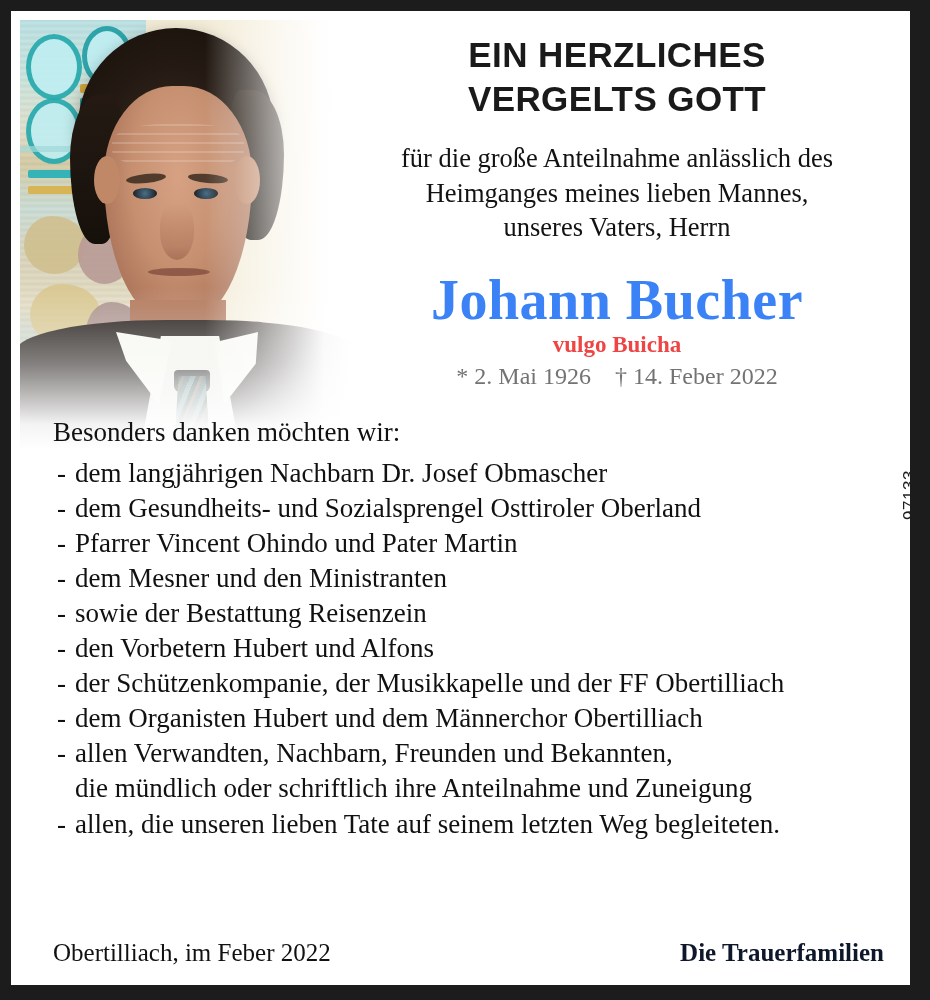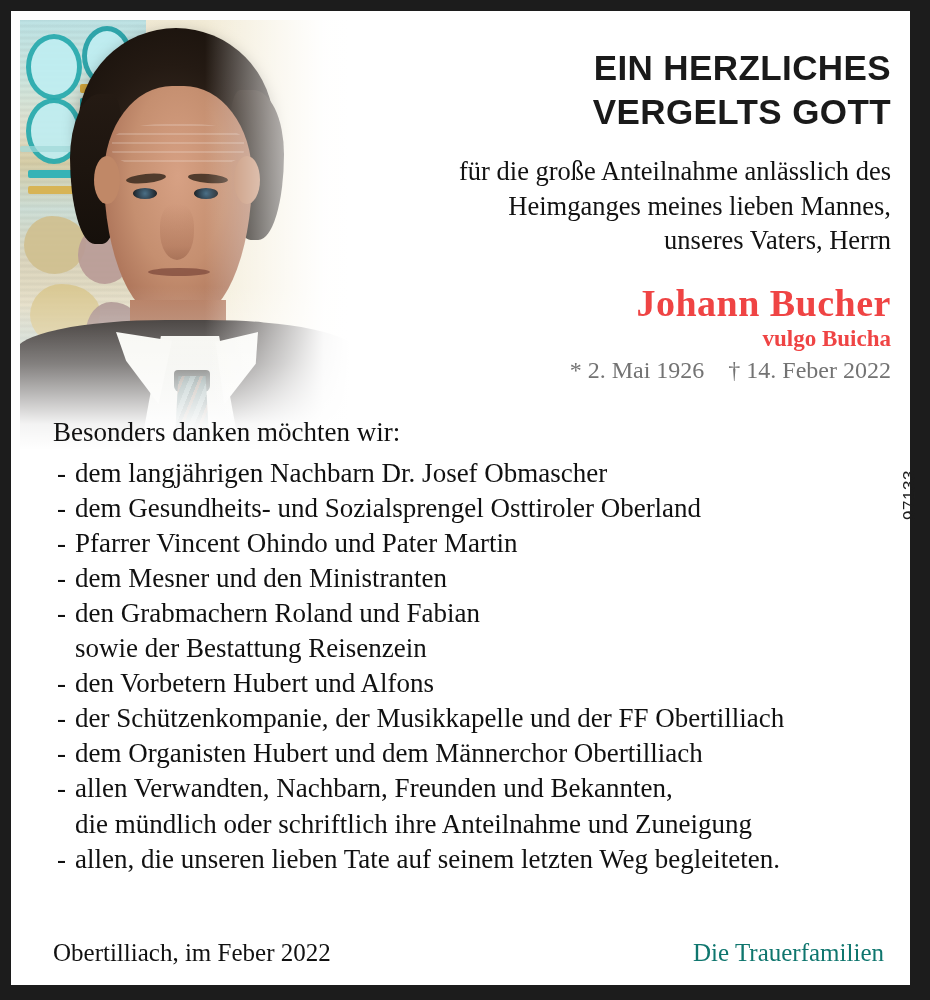--- a/index.html
+++ b/index.html
@@ -248,46 +248,46 @@
     inset: 0;
     pointer-events: none;
     background: radial-gradient(ellipse 122% 112% at 34% 40%,
       rgba(255,255,255,0) 52%, rgba(255,255,255,.5) 78%, rgba(255,255,255,1) 100%);
   }
 
   
   .header-col {
     position: absolute;
     left: 332px;
-    top: 35px;
+    top: 22px;
     width: 548px;
-    text-align: right;
+    text-align: center;
   }
   .headline {
     font-family: "Liberation Sans", "DejaVu Sans", sans-serif;
     font-weight: 700;
     font-size: 35px;
     line-height: 1.26;
     letter-spacing: .4px;
     color: #1a1a1a;
     margin: 0;
   }
   .intro {
     margin: 20px 0 0 0;
     font-size: 26.5px;
     line-height: 1.30;
     color: #121212;
   }
   .name {
     margin: 26px 0 0 0;
     font-weight: 700;
-    font-size: 38px;
+    font-size: 56px;
     line-height: 1.05;
     letter-spacing: .5px;
-    color: #ef4444;
+    color: #3b82f6;
   }
   .vulgo {
     margin: 2px 0 0 0;
     font-weight: 700;
     font-size: 23px;
     line-height: 1.2;
     color: #ef4444;
   }
   .dates {
     margin: 3px 0 0 0;
@@ -346,22 +346,22 @@
     display: flex;
     justify-content: space-between;
     align-items: baseline;
   }
   .footer-place {
     font-size: 25px;
     color: #111;
   }
   .footer-family {
     font-size: 25px;
-    font-weight: 400;
-    color: #0f766e;
+    font-weight: 700;
+    color: #0f172a;
   }
 
   
   .refnum {
     position: absolute;
     right: 0px;
     top: 440px;
     width: 40px;
     height: 110px;
     display: flex;
@@ -449,21 +449,21 @@
         <div class="dates">* 2. Mai 1926    † 14. Feber 2022</div>
       </div>
 
       <div class="thanks">
         <p class="thanks-lead">Besonders danken möchten wir:</p>
         <ul class="thanks-list">
             <li class="thanks-item"><span class="dash">-</span><span>dem langjährigen Nachbarn Dr. Josef Obmascher</span></li>
             <li class="thanks-item"><span class="dash">-</span><span>dem Gesundheits- und Sozialsprengel Osttiroler Oberland</span></li>
             <li class="thanks-item"><span class="dash">-</span><span>Pfarrer Vincent Ohindo und Pater Martin</span></li>
             <li class="thanks-item"><span class="dash">-</span><span>dem Mesner und den Ministranten</span></li>
-            <li class="thanks-item"><span class="dash">-</span><span>den Grabmachern Roland und Fabian</span></li>
+            <li class="thanks-item"><span class="dash">-</span></li>
             <li class="thanks-cont">sowie der Bestattung Reisenzein</li>
             <li class="thanks-item"><span class="dash">-</span><span>den Vorbetern Hubert und Alfons</span></li>
             <li class="thanks-item"><span class="dash">-</span><span>der Schützenkompanie, der Musikkapelle und der FF Obertilliach</span></li>
             <li class="thanks-item"><span class="dash">-</span><span>dem Organisten Hubert und dem Männerchor Obertilliach</span></li>
             <li class="thanks-item"><span class="dash">-</span><span>allen Verwandten, Nachbarn, Freunden und Bekannten,</span></li>
             <li class="thanks-cont">die mündlich oder schriftlich ihre Anteilnahme und Zuneigung</li>
             <li class="thanks-item"><span class="dash">-</span><span>allen, die unseren lieben Tate auf seinem letzten Weg begleiteten.</span></li>
           </ul>
       </div>
 

